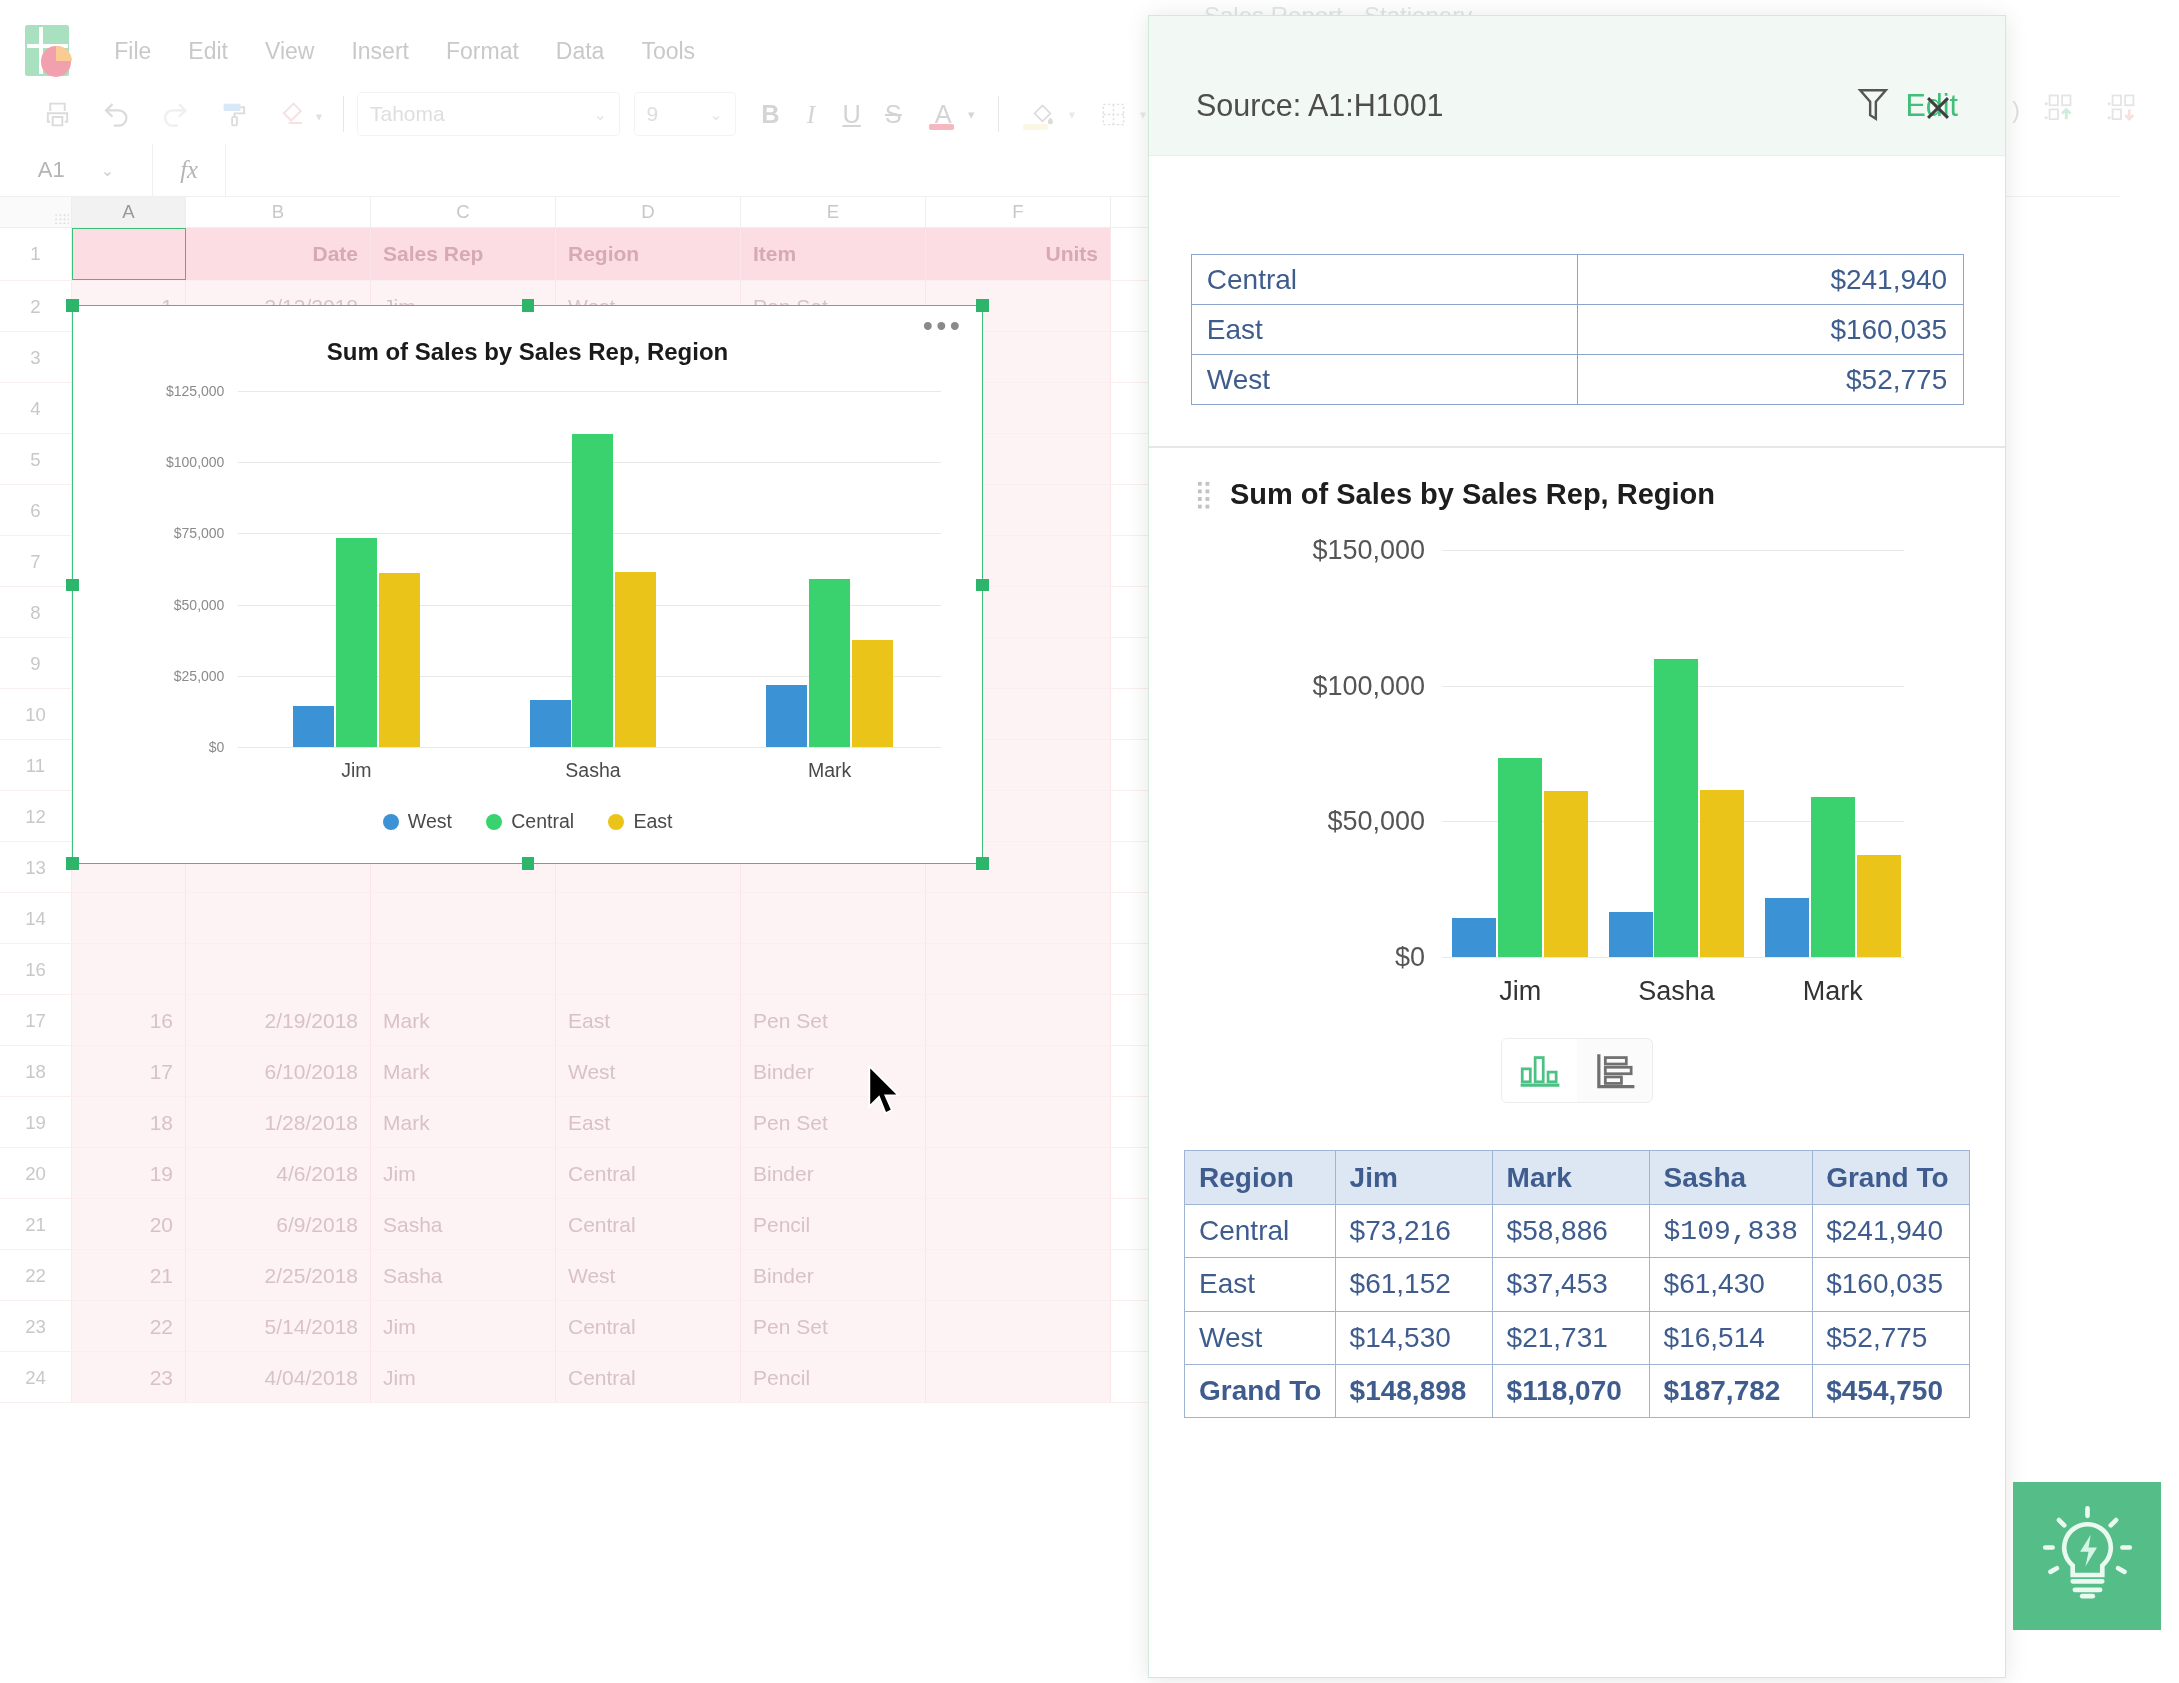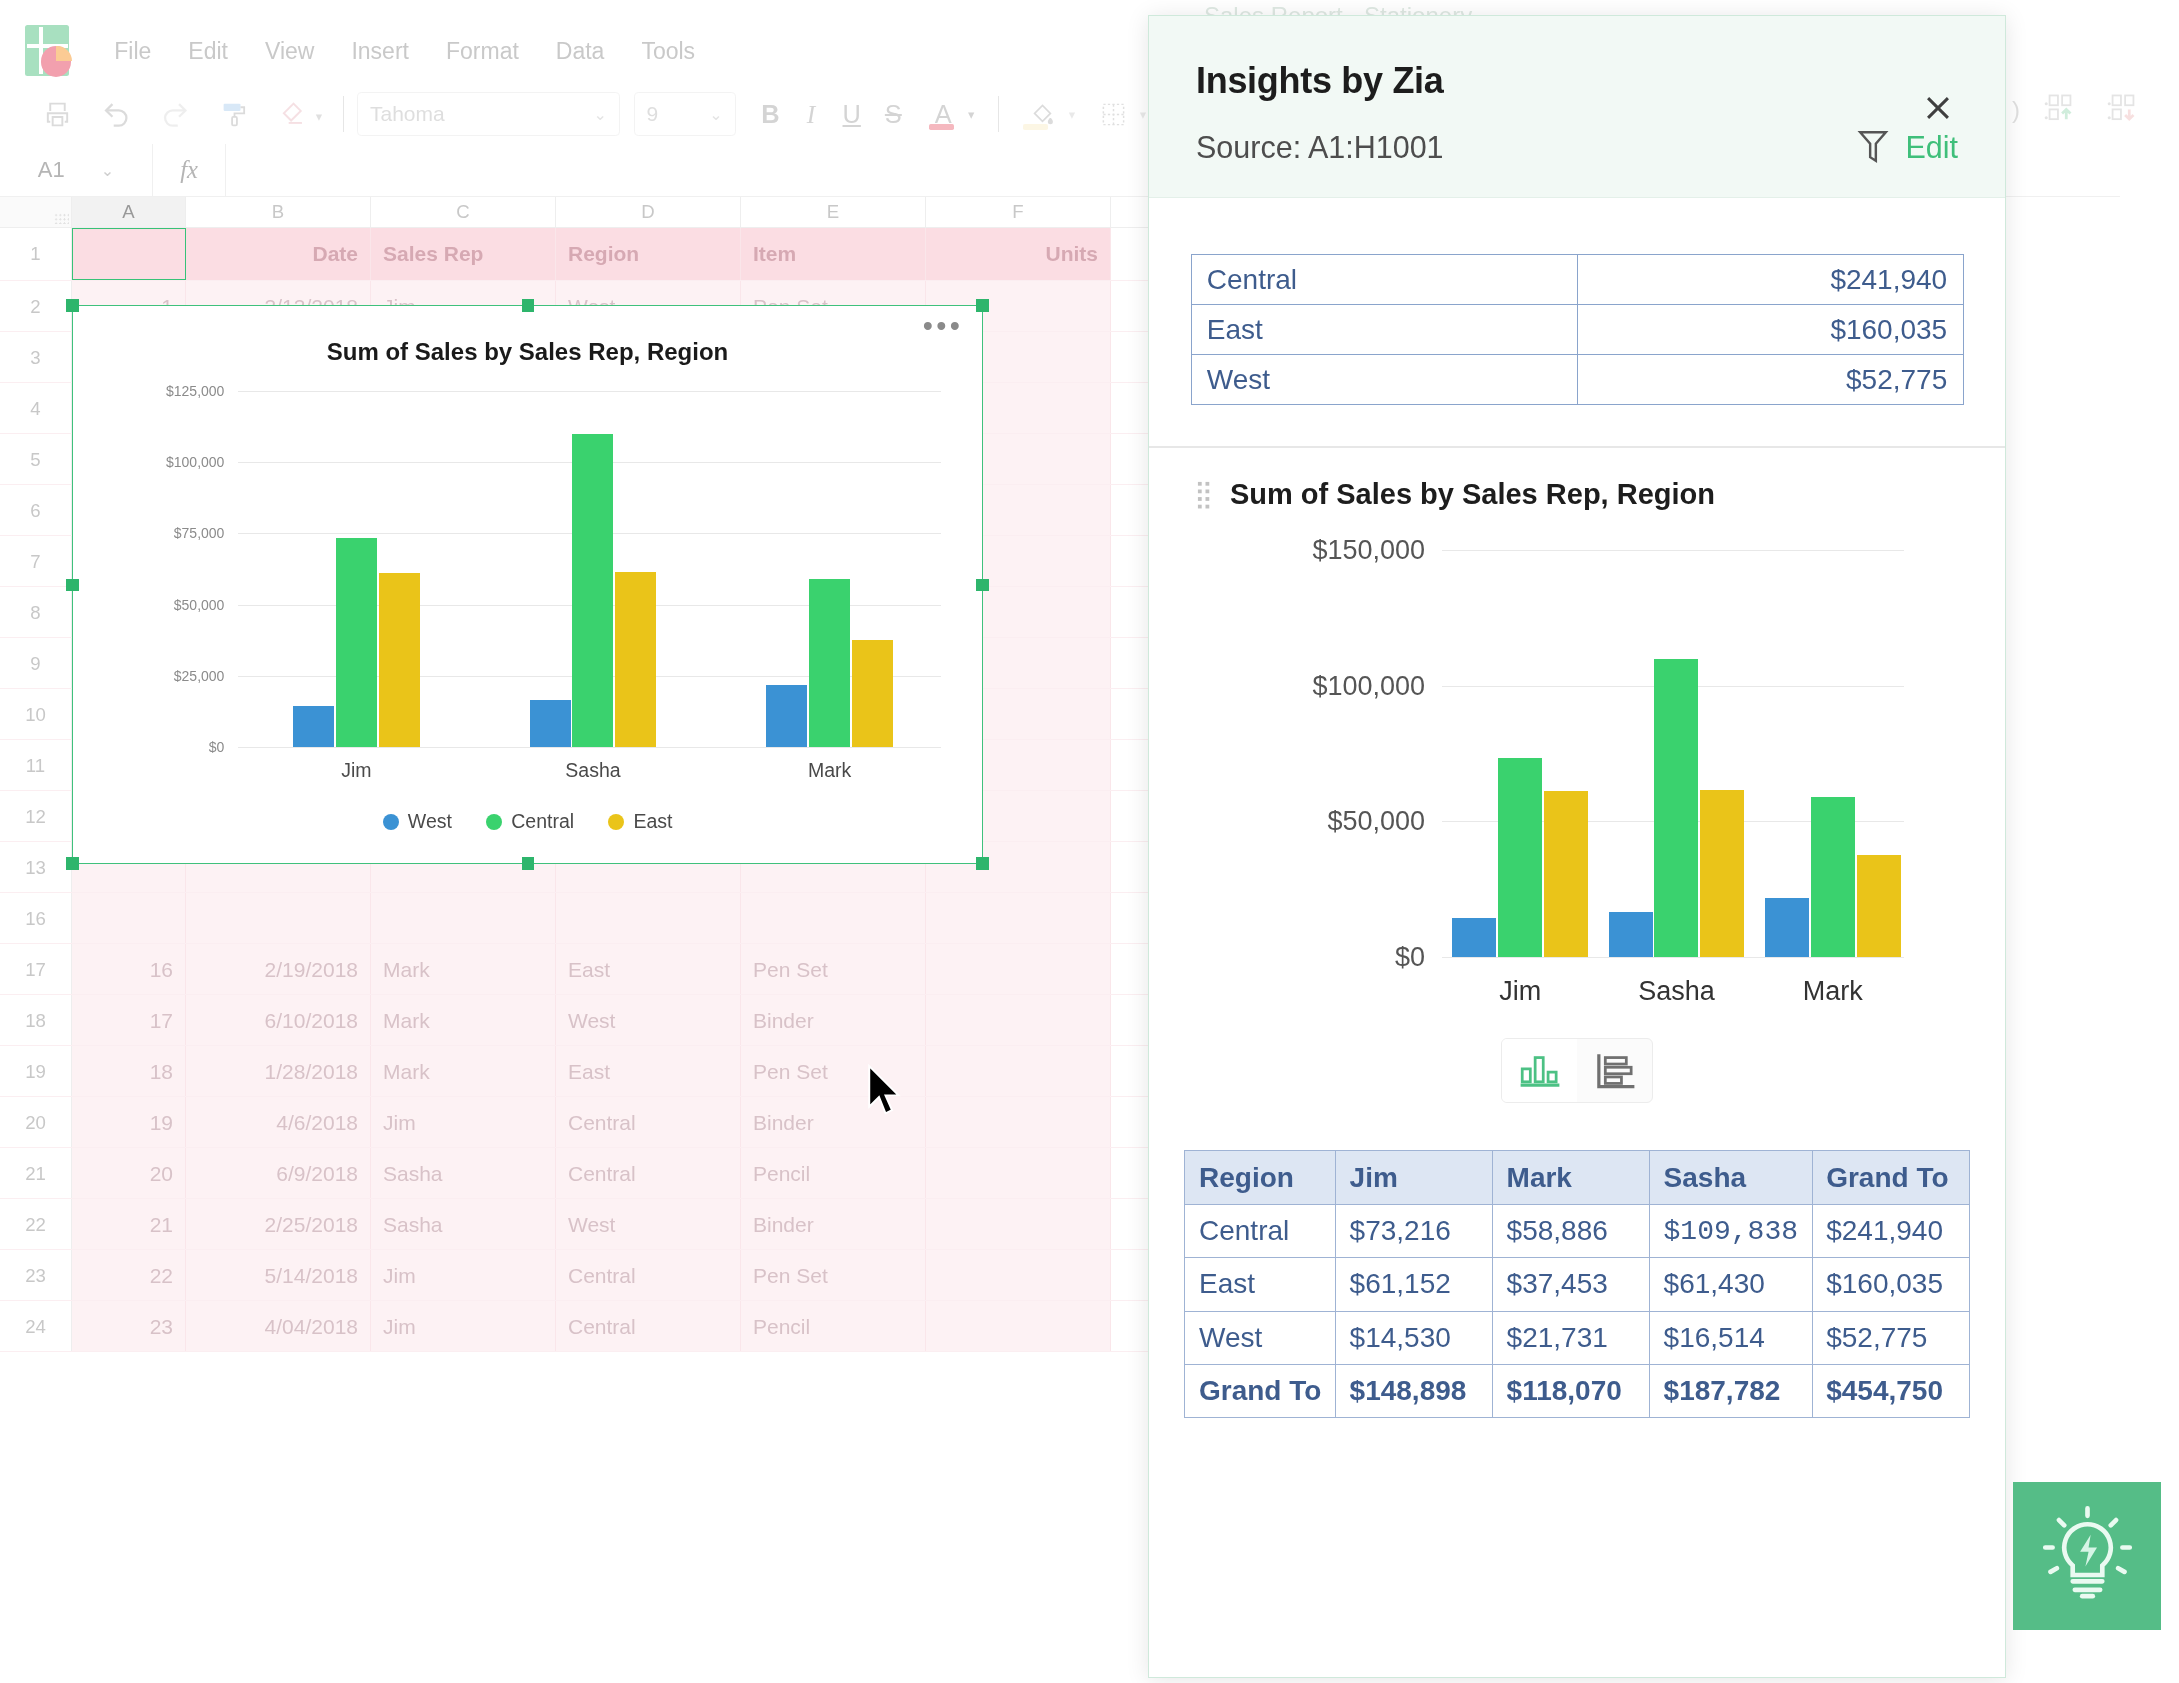--- a/index.html
+++ b/index.html
@@ -415,20 +415,29 @@
             <div class="rowhdr">12</div>
             <div class="cell num" style="width: 114px; flex: 0 0 114px;"></div>
             <div class="cell num" style="width: 185px; flex: 0 0 185px;"></div>
             <div class="cell" style="width: 185px; flex: 0 0 185px;"></div>
             <div class="cell" style="width: 185px; flex: 0 0 185px;"></div>
             <div class="cell" style="width: 185px; flex: 0 0 185px;"></div>
             <div class="cell num" style="width: 185px; flex: 0 0 185px;"></div>
           </div>
           <div class="gridrow">
             <div class="rowhdr">13</div>
+            <div class="cell num" style="width: 114px; flex: 0 0 114px;"></div>
+            <div class="cell num" style="width: 185px; flex: 0 0 185px;"></div>
+            <div class="cell" style="width: 185px; flex: 0 0 185px;"></div>
+            <div class="cell" style="width: 185px; flex: 0 0 185px;"></div>
+            <div class="cell" style="width: 185px; flex: 0 0 185px;"></div>
+            <div class="cell num" style="width: 185px; flex: 0 0 185px;"></div>
+          </div>
+          <div class="gridrow">
+            <div class="rowhdr">14</div>
             <div class="cell num" style="width: 114px; flex: 0 0 114px;"></div>
             <div class="cell num" style="width: 185px; flex: 0 0 185px;"></div>
             <div class="cell" style="width: 185px; flex: 0 0 185px;"></div>
             <div class="cell" style="width: 185px; flex: 0 0 185px;"></div>
             <div class="cell" style="width: 185px; flex: 0 0 185px;"></div>
             <div class="cell num" style="width: 185px; flex: 0 0 185px;"></div>
           </div>
           <div class="gridrow">
             <div class="rowhdr">16</div>
             <div class="cell num" style="width: 114px; flex: 0 0 114px;"></div>
@@ -578,21 +587,20 @@
 
   <div class="cursor">
     <svg width="39" height="53" viewBox="0 0 24 32">
       <path d="M2 1 L2 26 L8 20 L12 30 L16 28 L12 19 L20 19 Z" fill="#000" stroke="#fff" stroke-width="1.2"></path>
     </svg>
   </div>
 </div>
 
 <div class="panel">
   <div class="panel-head">
-    <div class="panel-title">Insights by Zia</div>
     <div class="close-btn">
       <svg width="34" height="34" viewBox="0 0 24 24" stroke="#3f3f3f" stroke-width="2.1" fill="none">
         <path d="M5 5l14 14M19 5L5 19"></path>
           </svg>
     </div>
     <div class="src-row">
       <div class="src-txt">Source: A1:H1001</div>
       <div class="edit-wrap">
         <span>
           <svg width="34" height="37" viewBox="0 0 22 26" fill="none" stroke="#555" stroke-width="1.7">

